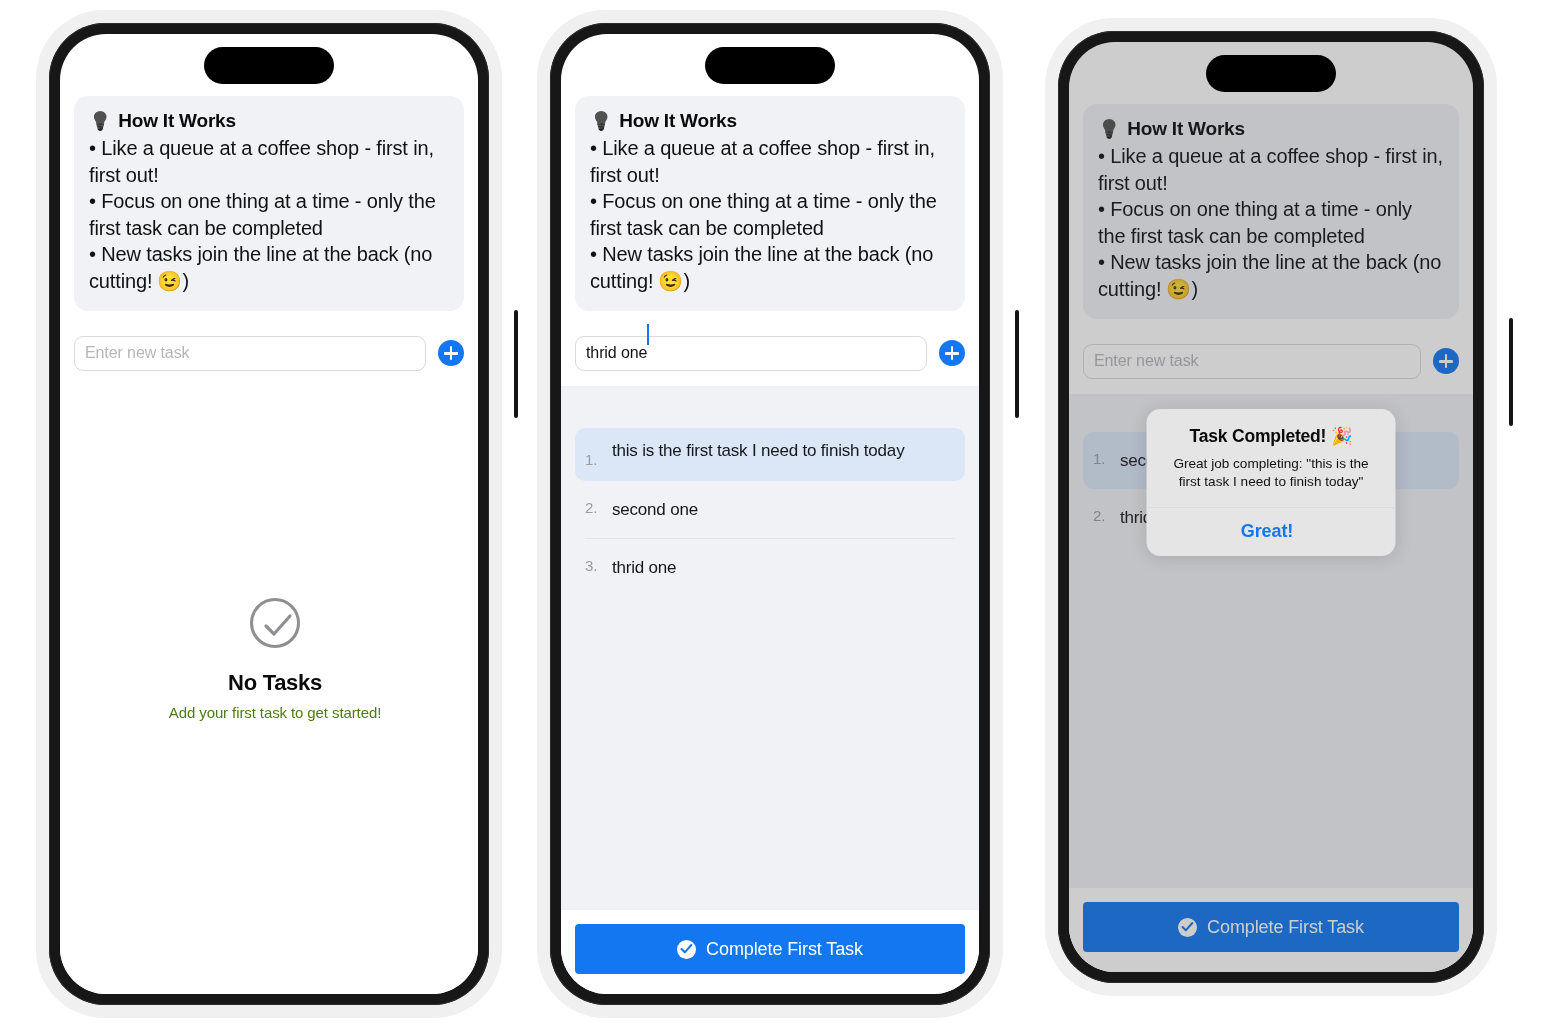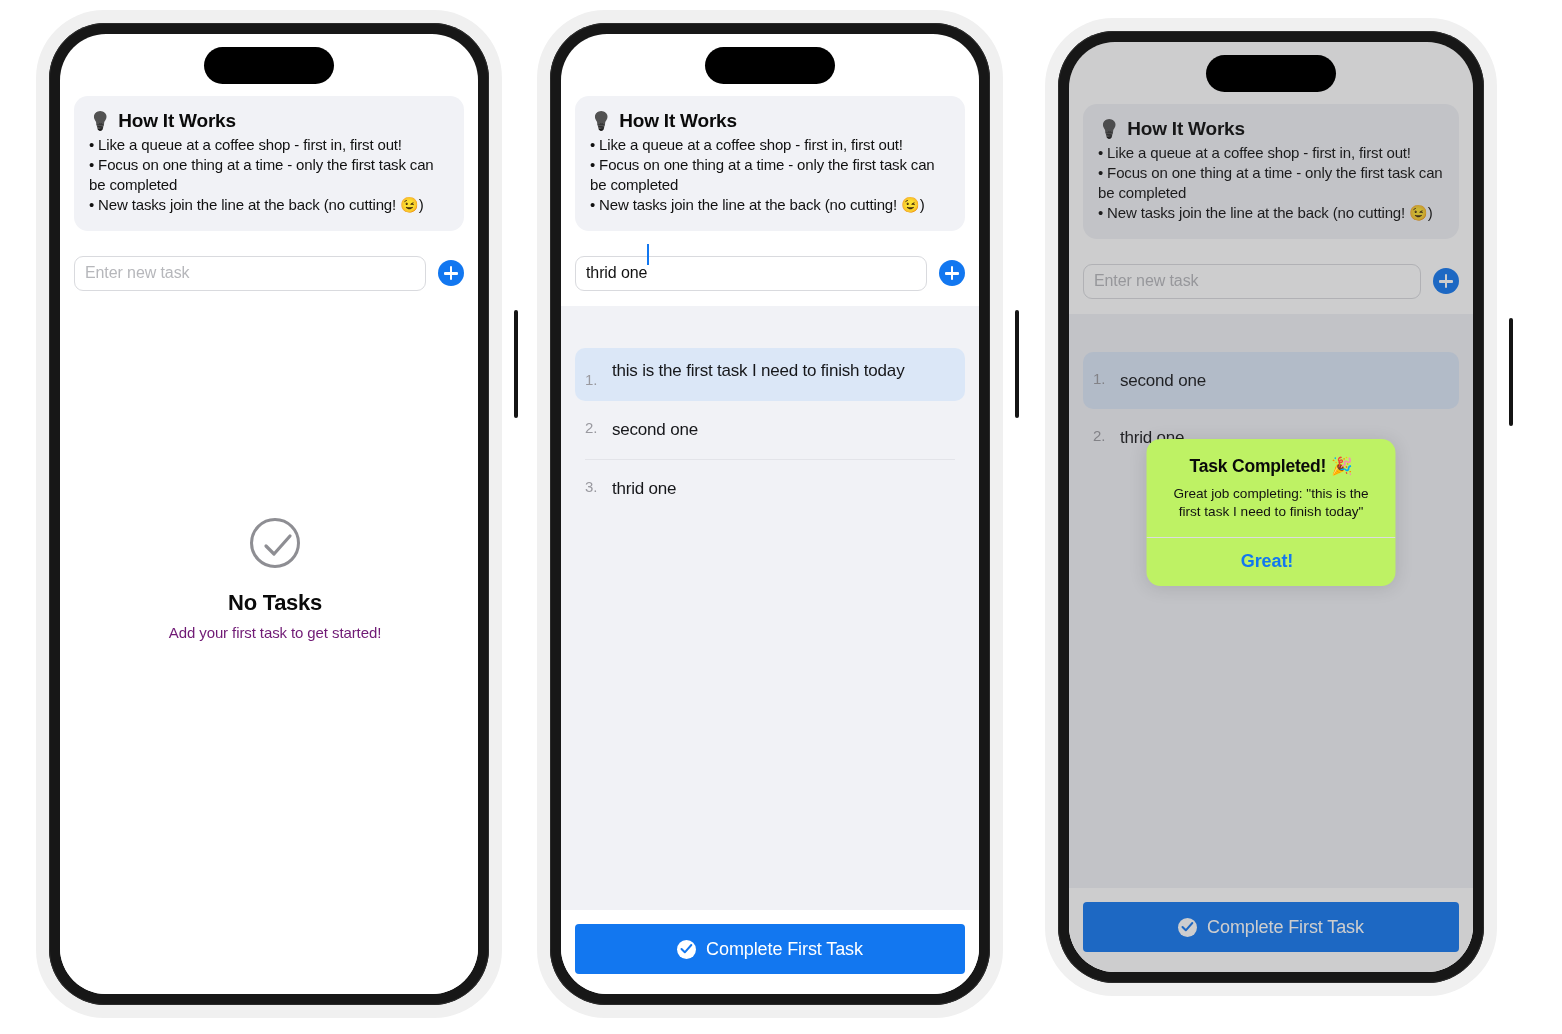--- a/index.html
+++ b/index.html
@@ -68,21 +68,21 @@
     padding: 14px 15px 16px 15px;
   }
   .howhead {
     display: flex; align-items: center; gap: 7px;
     font-size: 19px; font-weight: bold; color: #0a0a0a;
     margin-bottom: 3px;
     letter-spacing: -0.2px;
   }
   .bulb { font-size: 18px; line-height: 1; filter: grayscale(1) contrast(2.6) brightness(0.32); }
   .howline {
-    font-size: 15px; color: #111; line-height: 1.33;
+    font-size: 20px; color: #111; line-height: 1.33;
     letter-spacing: -0.15px;
   }
 
   .inputrow {
     display: flex; align-items: center; gap: 12px;
     padding: 19px 0 15px 0;
     margin-top: 6px;
   }
   .taskinput {
     flex: 1 1 auto;
@@ -134,21 +134,21 @@
   }
   .emptycircle {
     width: 50px; height: 50px;
     margin: 0 auto 22px auto;
     border: 3px solid #8e8e93;
     border-radius: 50%;
     position: relative;
   }
   .emptycircle svg { position: absolute; top: 11px; left: 10px; }
   .emptytitle { font-size: 22px; font-weight: bold; color: #0a0a0a; letter-spacing: -0.3px; }
-  .emptysub { font-size: 15px; color: #701a75; margin-top: 8px; letter-spacing: -0.1px; }
+  .emptysub { font-size: 15px; color: #4d7c0f; margin-top: 8px; letter-spacing: -0.1px; }
 
   
   .tasks { padding: 42px 14px 0 14px; }
   .task {
     display: flex; align-items: flex-start;
     gap: 8px;
     padding: 11px 10px;
     border-radius: 10px;
     position: relative;
   }
@@ -186,23 +186,23 @@
   
   .dim {
     position: absolute; inset: 0;
     background: rgba(60,60,67,0.26);
     z-index: 30;
   }
   .dialog {
     position: absolute;
     z-index: 35;
     left: 50%; transform: translateX(-50%);
-    top: 397px;
+    top: 367px;
     width: 249px;
-    background: #bef264;
+    background: #e5e5e5;
     border-radius: 14px;
     box-shadow: 0 2px 18px rgba(0,0,0,0.12);
     overflow: hidden;
   }
   .dialogbody { padding: 17px 16px 16px 16px; text-align: center; }
   .dialogtitle {
     font-size: 17.5px; font-weight: bold; color: #0a0a0a;
     display: flex; align-items: center; justify-content: center; gap: 6px;
     letter-spacing: -0.2px;
   }

